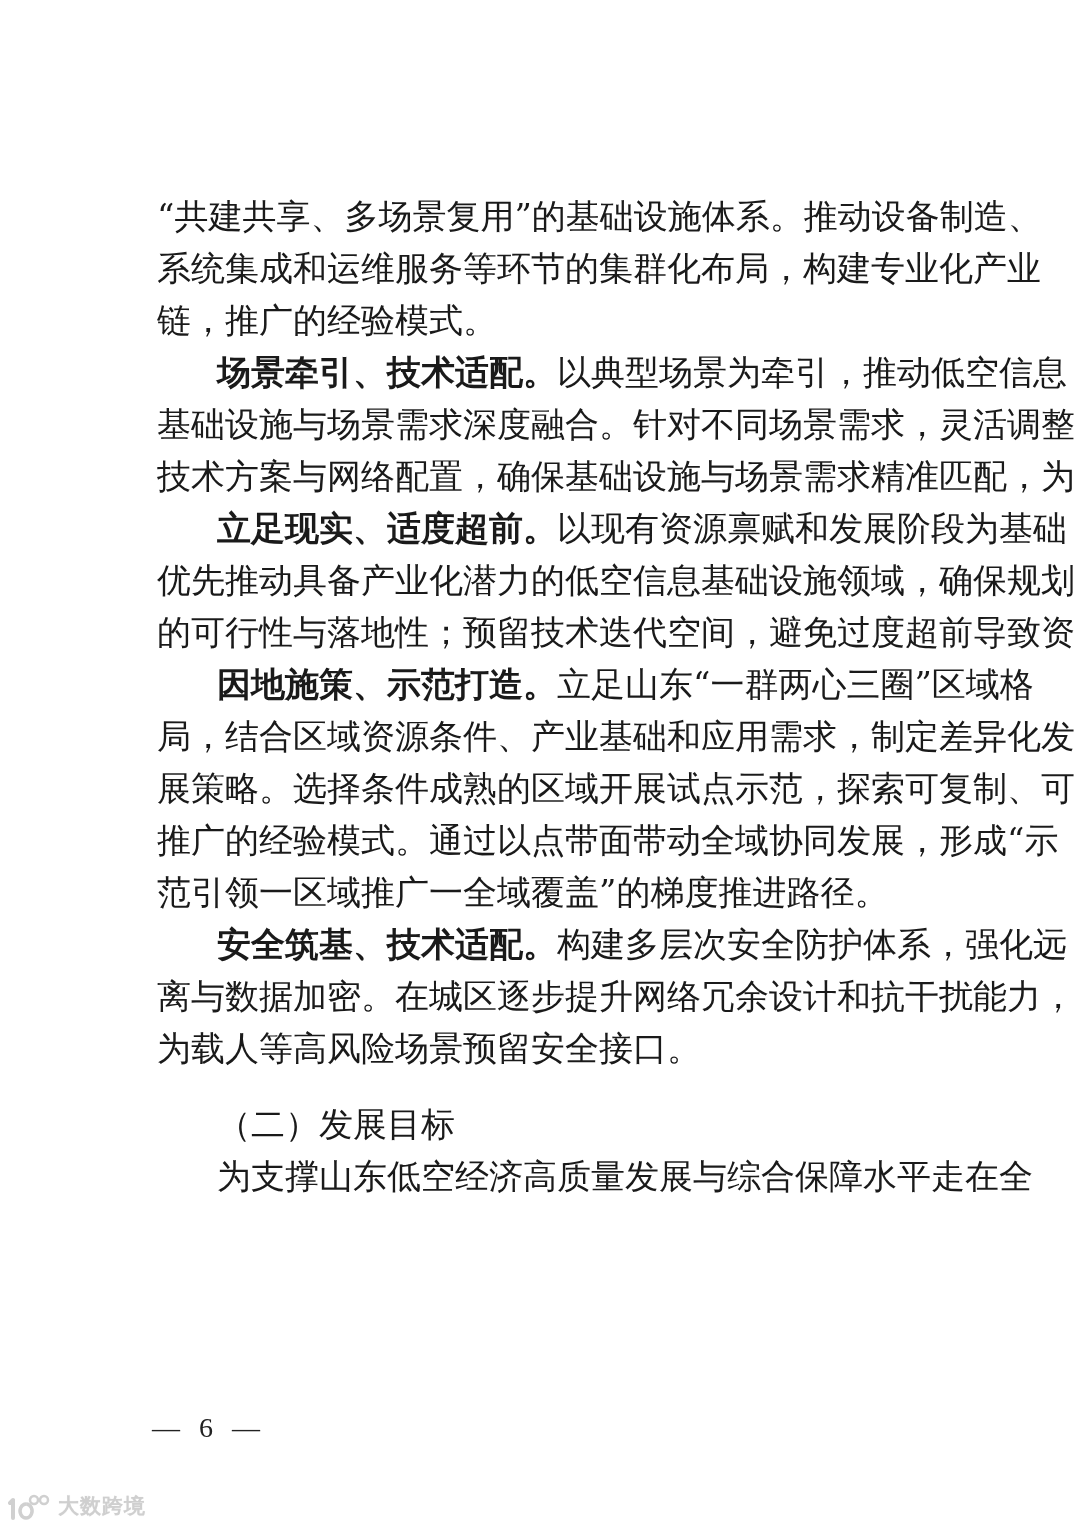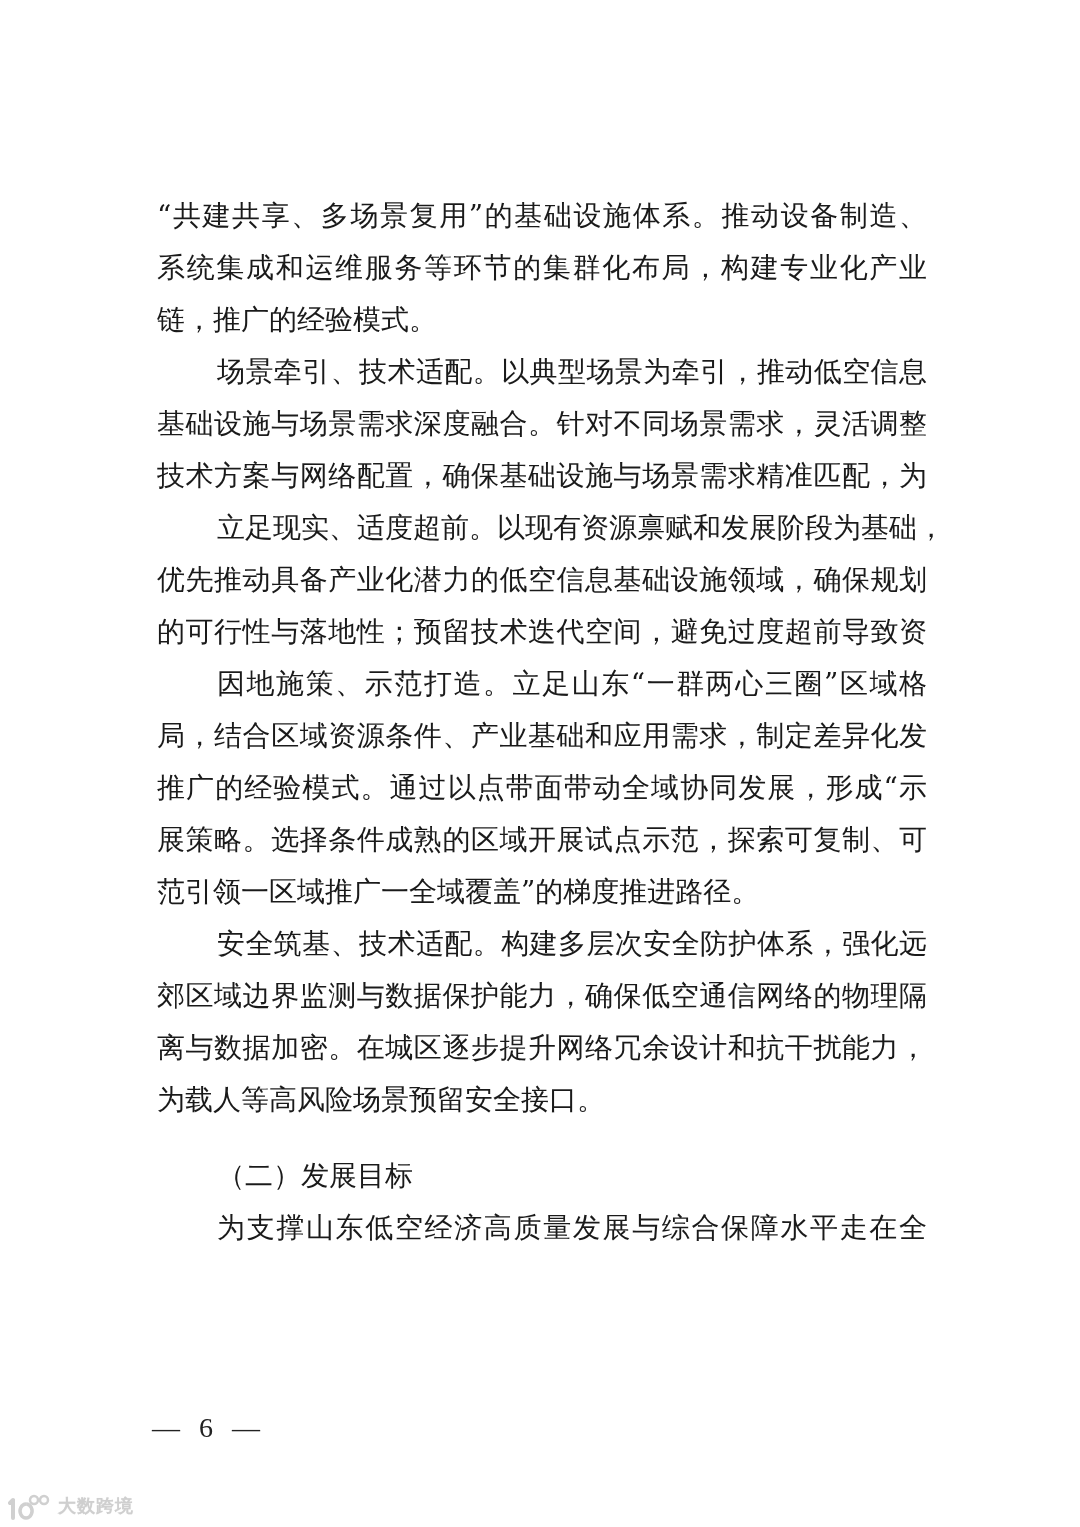--- a/index.html
+++ b/index.html
@@ -1,28 +1,28 @@
 <!DOCTYPE html>
 <html><head>
 <meta charset="utf-8">
 <style>
   html, body { margin: 0; padding: 0; background: #ffffff; }
   body { width: 1080px; height: 1527px; position: relative; overflow: hidden;
          font-family: "DejaVu Serif", "Liberation Serif", serif; color: #1a1a1a; }
   .page { position: absolute; left: 0; top: 0; width: 1080px; height: 1527px; background: #fff; }
   .body-text { position: absolute; left: 157px; top: 190px; width: 770px; }
-  .line { height: 52px; line-height: 52px; font-size: 28px; white-space: nowrap;
+  .line { height: 52px; line-height: 52px; font-size: 34px; white-space: nowrap;
           text-align: justify; text-align-last: justify; letter-spacing: 0; }
   .line.last { text-align-last: left; }
   .indent { padding-left: 60px; }
-  .lead { font-weight: normal; font-family: "DejaVu Sans", "Liberation Sans", sans-serif; }
+  .lead { font-weight: bold; font-family: "DejaVu Sans", "Liberation Sans", sans-serif; }
   .heading { padding-left: 60px; margin-top: 24px; }
   .page-number { position: absolute; left: 152px; top: 1412px; font-size: 28px;
                  font-family: "Liberation Serif", serif; color: #222; letter-spacing: 6px; }
-  .watermark { position: absolute; left: 8px; top: 1492px; font-size: 18px; color: #cfcfcf;
+  .watermark { position: absolute; left: 8px; top: 1492px; font-size: 21px; color: #cfcfcf;
                font-family: "DejaVu Sans", sans-serif; font-weight: bold; letter-spacing: 1px;
                text-shadow: 0 0 1px #e8e8e8; display: flex; align-items: center; gap: 6px; }
   .wm-logo { width: 44px; height: 28px; position: relative; }
   .wm-logo svg { width: 44px; height: 28px; }
 </style>
 </head>
 <body>
 
 <div class="page">
   <div class="body-text">
@@ -34,26 +34,25 @@
     <div class="line indent"><span class="lead">场景牵引、技术适配。</span><span>以典型场景为牵引，推动低空信息</span></div>
     <div class="line">基础设施与场景需求深度融合。针对不同场景需求，灵活调整</div>
     <div class="line">技术方案与网络配置，确保基础设施与场景需求精准匹配，为</div>
 
     <div class="line indent"><span class="lead">立足现实、适度超前。</span><span>以现有资源禀赋和发展阶段为基础，</span></div>
     <div class="line">优先推动具备产业化潜力的低空信息基础设施领域，确保规划</div>
     <div class="line">的可行性与落地性；预留技术迭代空间，避免过度超前导致资</div>
 
     <div class="line indent"><span class="lead">因地施策、示范打造。</span><span>立足山东“一群两心三圈”区域格</span></div>
     <div class="line">局，结合区域资源条件、产业基础和应用需求，制定差异化发</div>
+    <div class="line">展策略。选择条件成熟的区域开展试点示范，探索可复制、可</div>
     <div class="line">推广的经验模式。通过以点带面带动全域协同发展，形成“示</div>
-    <div class="line">展策略。选择条件成熟的区域开展试点示范，探索可复制、可</div>
     <div class="line last">范引领一区域推广一全域覆盖”的梯度推进路径。</div>
 
     <div class="line indent"><span class="lead">安全筑基、技术适配。</span><span>构建多层次安全防护体系，强化远</span></div>
-    <div class="line">郊区域边界监测与数据保护能力，确保低空通信网络的物理隔</div>
     <div class="line">离与数据加密。在城区逐步提升网络冗余设计和抗干扰能力，</div>
     <div class="line last">为载人等高风险场景预留安全接口。</div>
 
     <div class="line last heading">（二）发展目标</div>
 
     <div class="line indent">为支撑山东低空经济高质量发展与综合保障水平走在全</div>
   </div>
 
   <div class="page-number">— 6 —</div>
 

